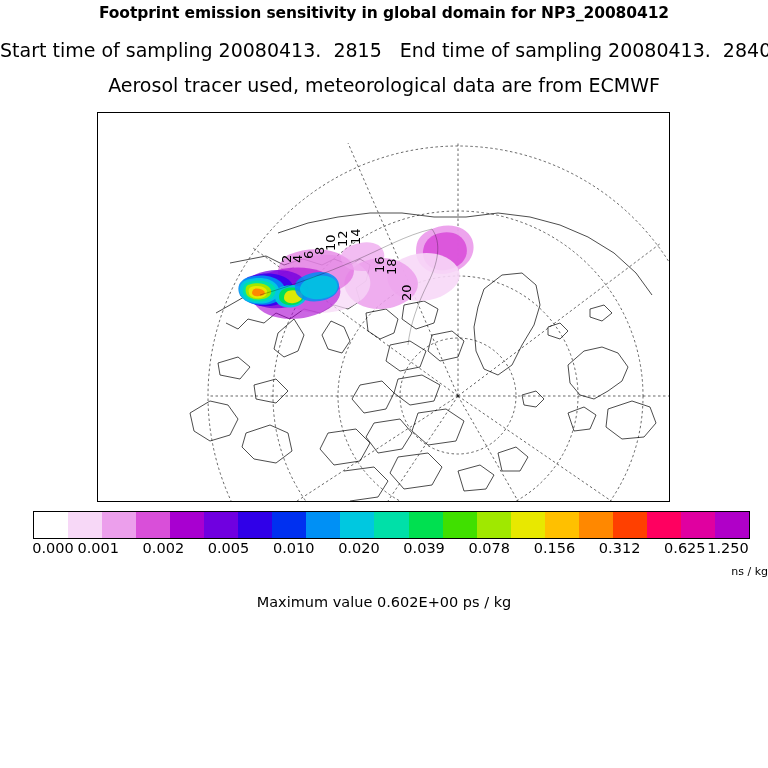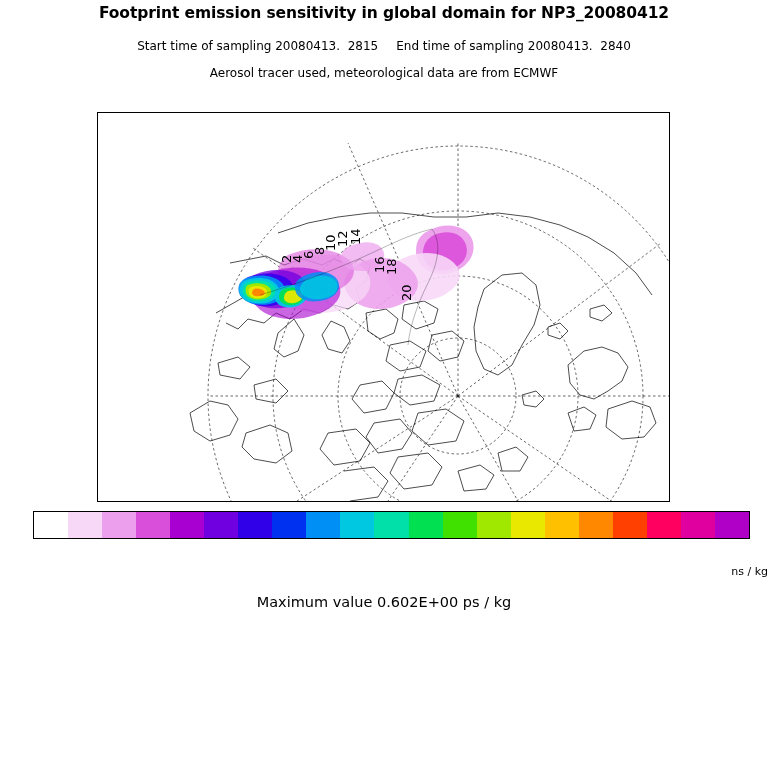--- a/index.html
+++ b/index.html
@@ -28,21 +28,21 @@
     text-align: center;
   }
   .title-main {
     font-size: 15.5px;
     font-weight: bold;
     color: #000;
     letter-spacing: -0.1px;
     margin-bottom: 17px;
   }
   .subline {
-    font-size: 12px;
+    font-size: 19px;
     color: #000;
     margin-bottom: 2px;
     white-space: pre;
     margin-top: 13px;
   }
   .subline .gap {
     display: inline-block;
     width: 18px;
   }
   .map-frame {
@@ -272,17 +272,31 @@
         <div class="swatch" style="background: rgb(232, 232, 0);"></div>
         <div class="swatch" style="background: rgb(255, 192, 0);"></div>
         <div class="swatch" style="background: rgb(255, 136, 0);"></div>
         <div class="swatch" style="background: rgb(255, 64, 0);"></div>
         <div class="swatch" style="background: rgb(255, 0, 96);"></div>
         <div class="swatch" style="background: rgb(224, 0, 160);"></div>
         <div class="swatch" style="background: rgb(176, 0, 200);"></div>
       </div>
   </div>
 
+  <div class="cb-labels" id="cb-labels">
+      <div class="cb-label" style="left: 53px;">0.000</div>
+      <div class="cb-label" style="left: 98.1818px;">0.001</div>
+      <div class="cb-label" style="left: 163.364px;">0.002</div>
+      <div class="cb-label" style="left: 228.545px;">0.005</div>
+      <div class="cb-label" style="left: 293.727px;">0.010</div>
+      <div class="cb-label" style="left: 358.909px;">0.020</div>
+      <div class="cb-label" style="left: 424.091px;">0.039</div>
+      <div class="cb-label" style="left: 489.273px;">0.078</div>
+      <div class="cb-label" style="left: 554.455px;">0.156</div>
+      <div class="cb-label" style="left: 619.636px;">0.312</div>
+      <div class="cb-label" style="left: 684.818px;">0.625</div>
+      <div class="cb-label" style="left: 728px;">1.250</div>
+    </div>
 
   <div class="units">ns / kg</div>
   <div class="maxval">Maximum value  0.602E+00 ps / kg</div>
 
 </div>
 
 </body></html>

